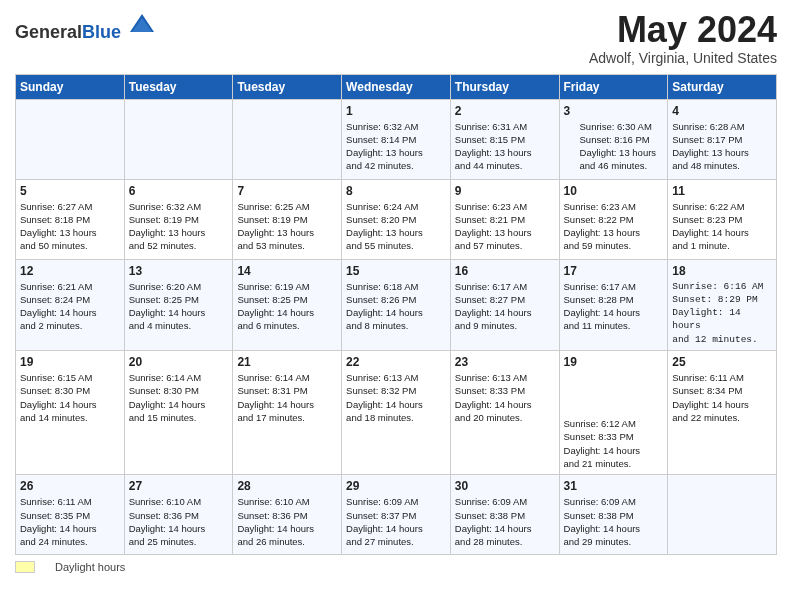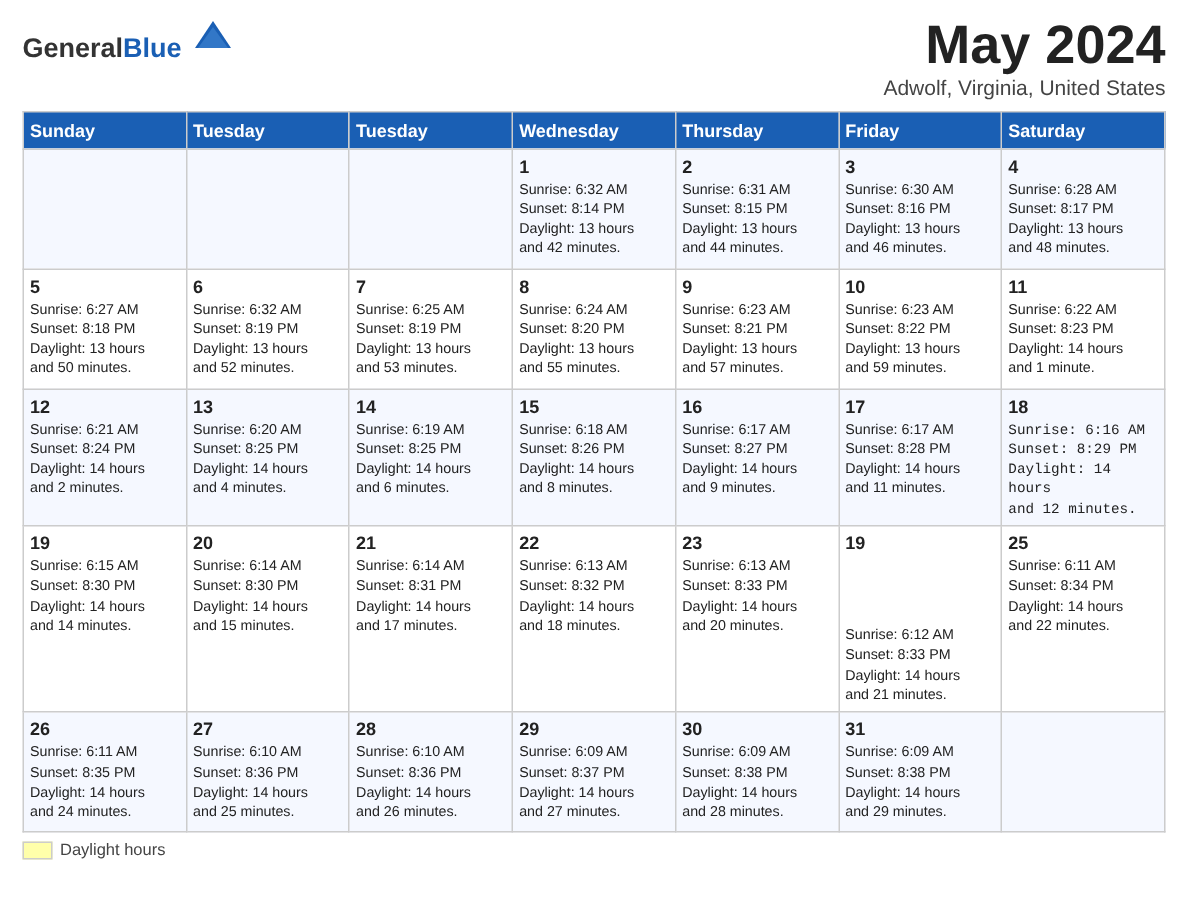--- a/index.html
+++ b/index.html
@@ -85,21 +85,21 @@
       font-size: 9.5px;
       line-height: 1.4;
       color: #222;
     }
     .footer {
       margin-top: 6px;
       font-size: 11px;
       color: #444;
       display: flex;
       align-items: center;
-      gap: 5px;
+      gap: 20px;
     }
     .footer-swatch {
       width: 20px;
       height: 12px;
       background: #ffffaa;
       border: 1px solid #ccc;
       display: inline-block;
     }
   </style>
 </head>
@@ -150,21 +150,21 @@
         </td>
         <td>
           <span class="day-num">2</span>
           <div class="day-info" style="white-space: pre-line;">Sunrise: 6:31 AM
 Sunset: 8:15 PM
 Daylight: 13 hours
 and 44 minutes.</div>
         </td>
         <td>
           <span class="day-num">3</span>
-          <div class="day-info" style="white-space: pre-line;">Sunrise: 6:30 AM
+          <div class="day-info" style="white-space: pre-line; margin-left: 16px;">Sunrise: 6:30 AM
 Sunset: 8:16 PM
 Daylight: 13 hours
 and 46 minutes.</div>
         </td>
         <td>
           <span class="day-num">4</span>
           <div class="day-info" style="white-space: pre-line;">Sunrise: 6:28 AM
 Sunset: 8:17 PM
 Daylight: 13 hours
 and 48 minutes.</div>

